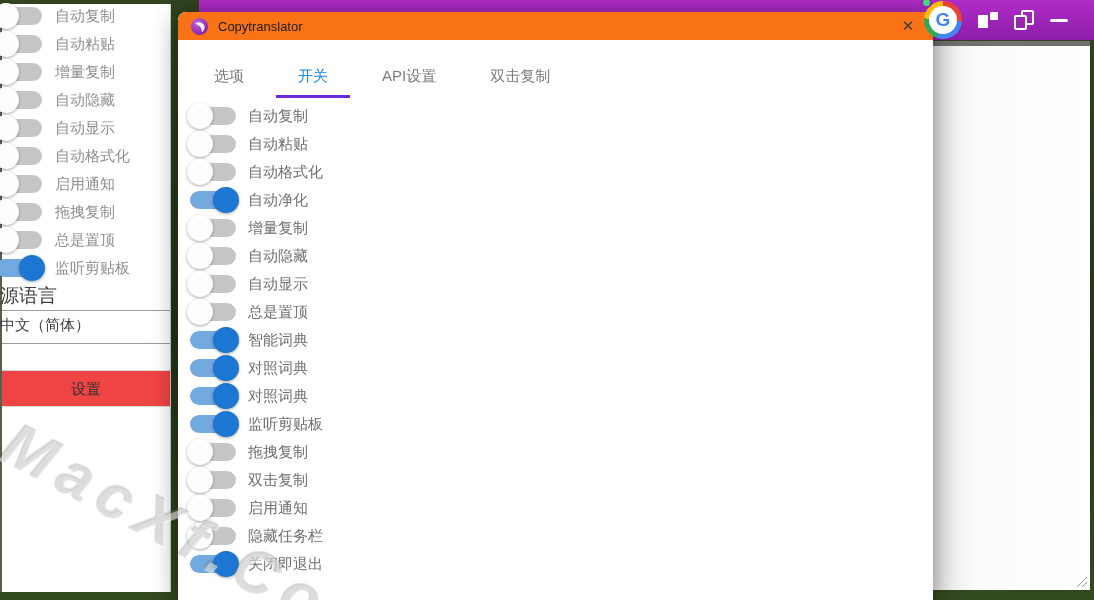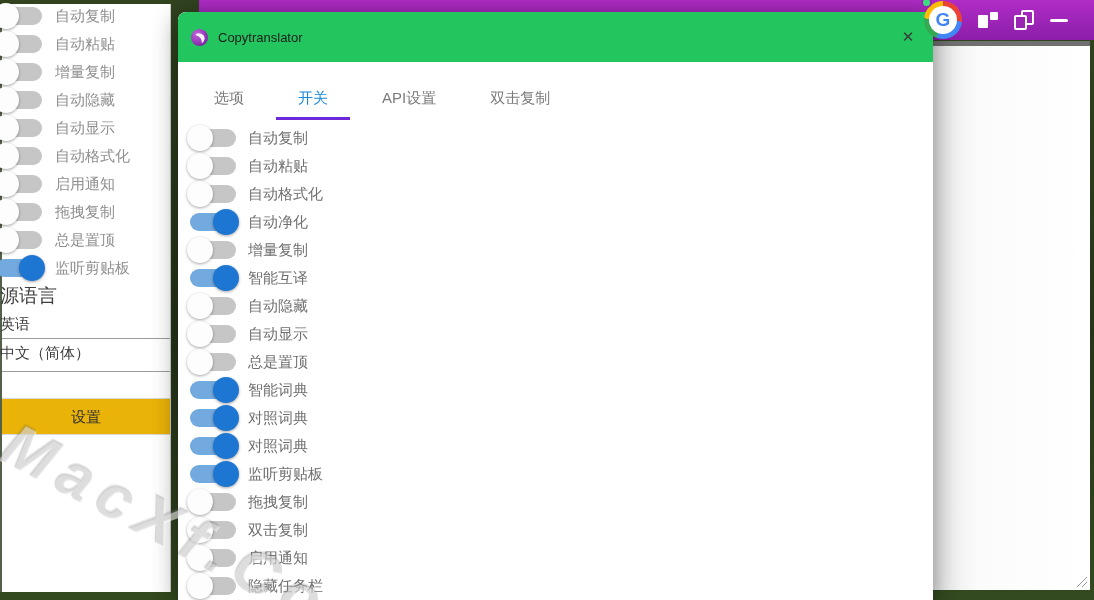--- a/index.html
+++ b/index.html
@@ -21,21 +21,21 @@
   .lw-row { display:flex; align-items:center; height:28px; }
   .lw-row .switch { margin-left:-6px; }
   .lw-row .sw-label { margin-left:13px; font-size:15px; color:#8f8f8f; }
   .lw-lang-label { height:28px; line-height:28px; font-size:19px; color:#3d3d3d; margin-left:-2px; }
   .lw-lang-value { height:28px; line-height:28px; font-size:15px; color:#3d3d3d; margin-left:-2px; }
   .lw-divider { border:none; border-top:1px solid #9c9c9c; height:0; }
   .lw-divider-2 { border:none; border-top:1px solid #9c9c9c; height:0; margin-top:4px; }
   .lw-target-label { margin-top:14px; }
   .settings-button {
     margin-top:26px; height:37px; line-height:35px; width:100%;
-    background:#eab308; border-top:1px solid #d8d8d8; border-bottom:1px solid #d8d8d8;
+    background:#ef4444; border-top:1px solid #d8d8d8; border-bottom:1px solid #d8d8d8;
     text-align:center; font-size:15px; color:#333; cursor:pointer;
   }
 
   
   .purple-bar {
     position:absolute; left:199px; top:0; width:895px; height:40px;
     background:linear-gradient(180deg,#b02cc6 0%,#8c1ea9 100%);
     z-index:10;
   }
   .bar-icons {
@@ -74,21 +74,21 @@
   .resize-grip { position:absolute; right:2px; bottom:2px; }
 
   
   .dialog {
     position:absolute; left:178px; top:12px; width:755px; height:588px;
     background:#fff; border-radius:8px 8px 0 0; overflow:hidden;
     box-shadow:0 6px 26px rgba(0,0,0,0.45);
     z-index:20;
   }
   .titlebar {
-    height:50px; background:#22c55e; display:flex; align-items:center;
+    height:28px; background:#f97316; display:flex; align-items:center;
     padding:0 12px; border-radius:8px 8px 0 0;
   }
   .app-icon { width:19px; height:19px; flex:0 0 auto; }
   .title-text { margin-left:9px; font-size:13px; color:#1c1c1c; }
   .close-btn {
     margin-left:auto; width:26px; height:26px; line-height:26px; text-align:center;
     font-size:15px; color:#3a3a3a; cursor:pointer;
   }
   .tabs { display:flex; padding:20px 0 0 14px; }
   .tab {
@@ -182,21 +182,20 @@
       <span class="sw-label">总是置顶</span>
     </div>
     <div class="lw-row">
       <span class="switch on">
           <span class="knob"></span>
         </span>
       <span class="sw-label">监听剪贴板</span>
     </div>
 
     <div class="lw-lang-label">源语言</div>
-    <div class="lw-lang-value">英语</div>
     <hr class="lw-divider">
     <div class="lw-lang-value">中文（简体）</div>
     <hr class="lw-divider-2">
     <div class="settings-button">设置</div>
   </div>
 </div>
 
 <div class="purple-bar"></div>
 <div class="bar-icons">
   <div class="g-outer">
@@ -269,26 +268,20 @@
         </span>
       <span class="sw-label">自动净化</span>
     </div>
     <div class="row">
       <span class="switch">
           <span class="knob"></span>
         </span>
       <span class="sw-label">增量复制</span>
     </div>
     <div class="row">
-      <span class="switch on">
-          <span class="knob"></span>
-        </span>
-      <span class="sw-label">智能互译</span>
-    </div>
-    <div class="row">
       <span class="switch">
           <span class="knob"></span>
         </span>
       <span class="sw-label">自动隐藏</span>
     </div>
     <div class="row">
       <span class="switch">
           <span class="knob"></span>
         </span>
       <span class="sw-label">自动显示</span>

